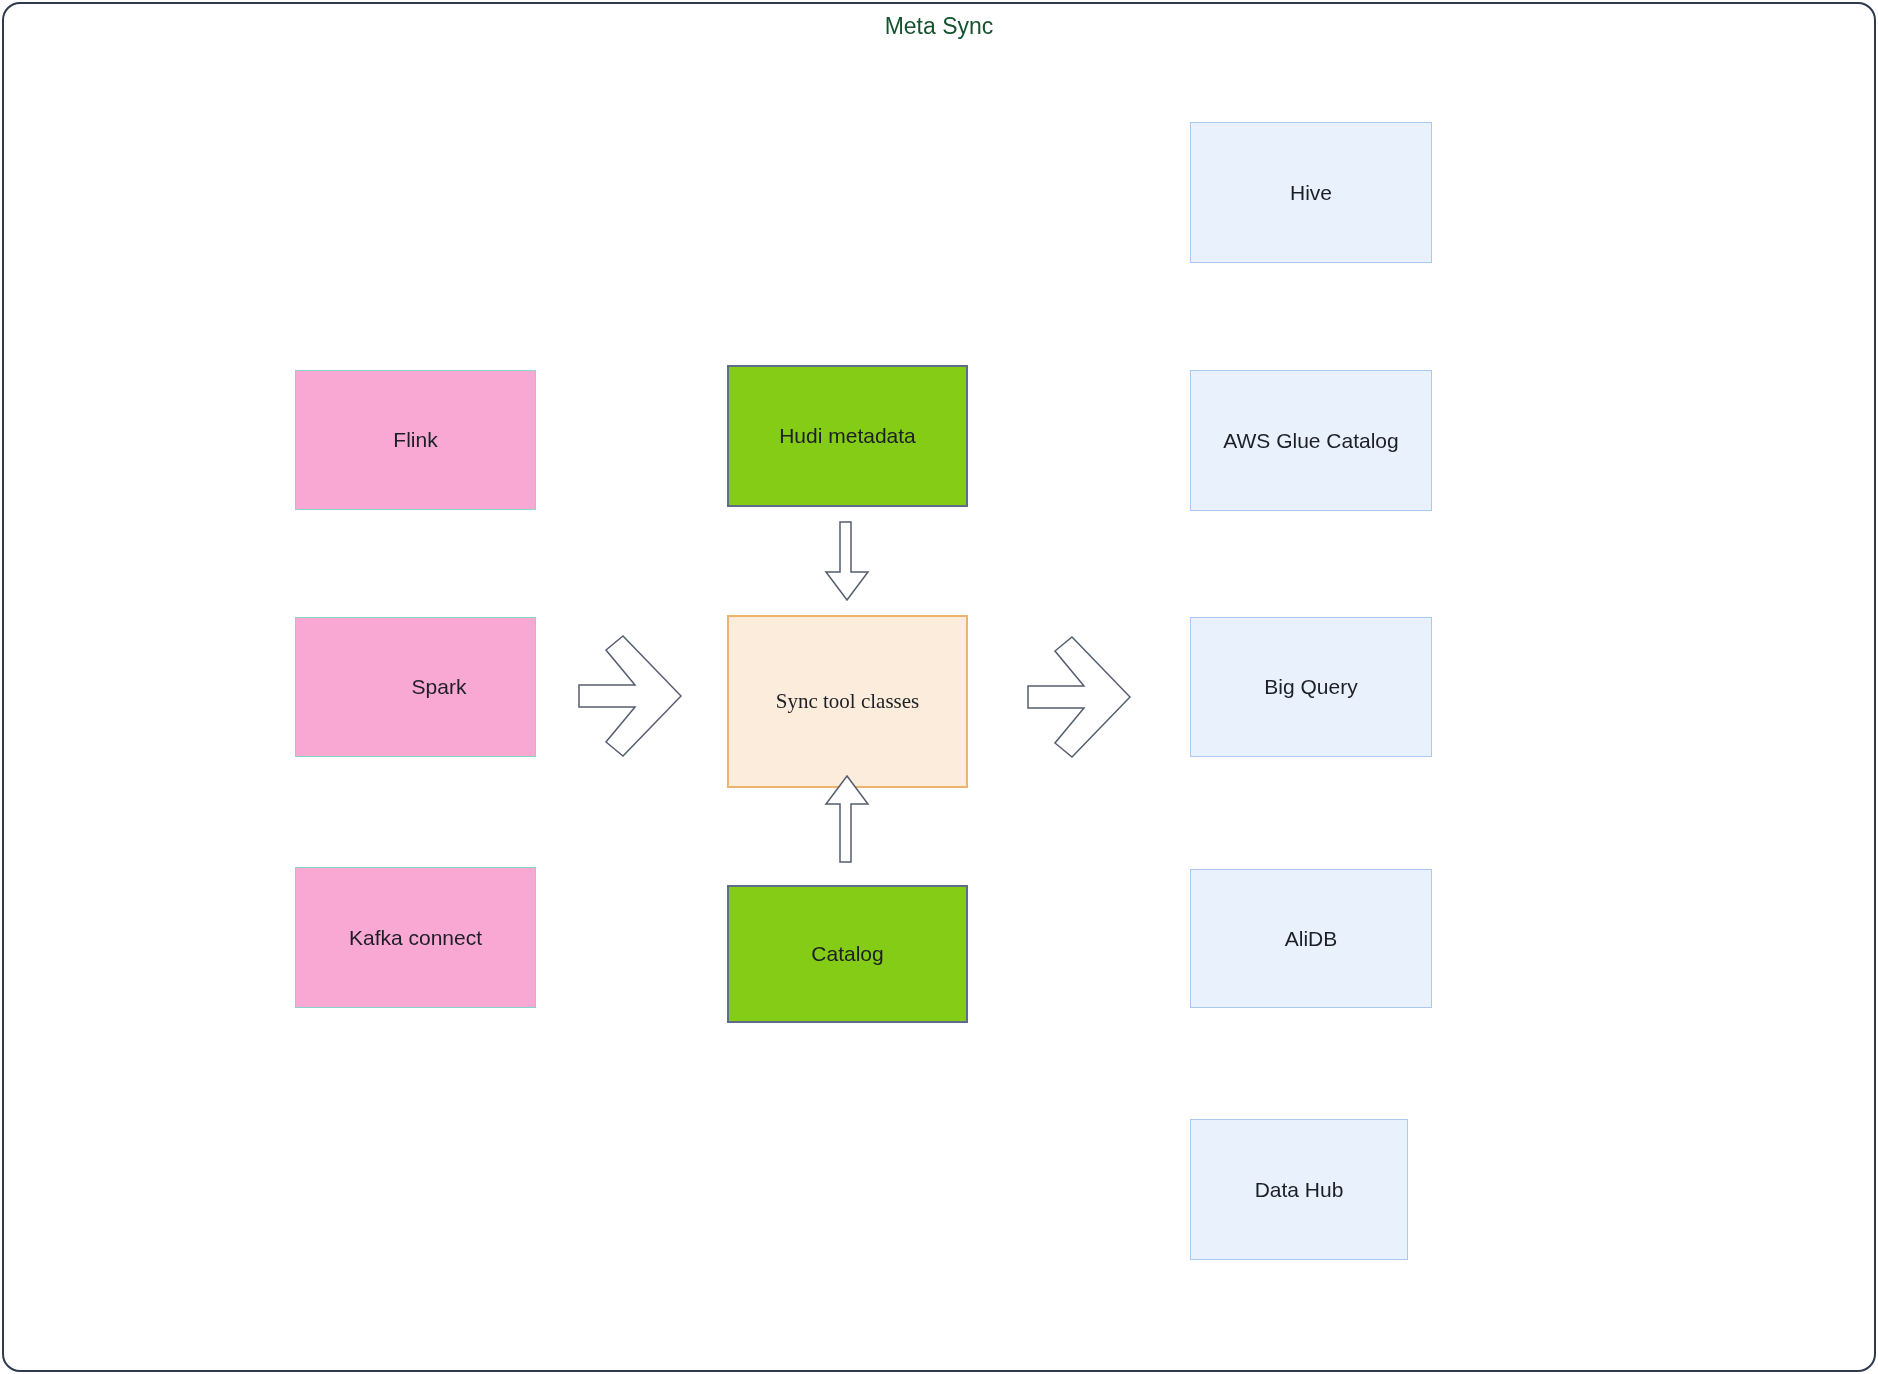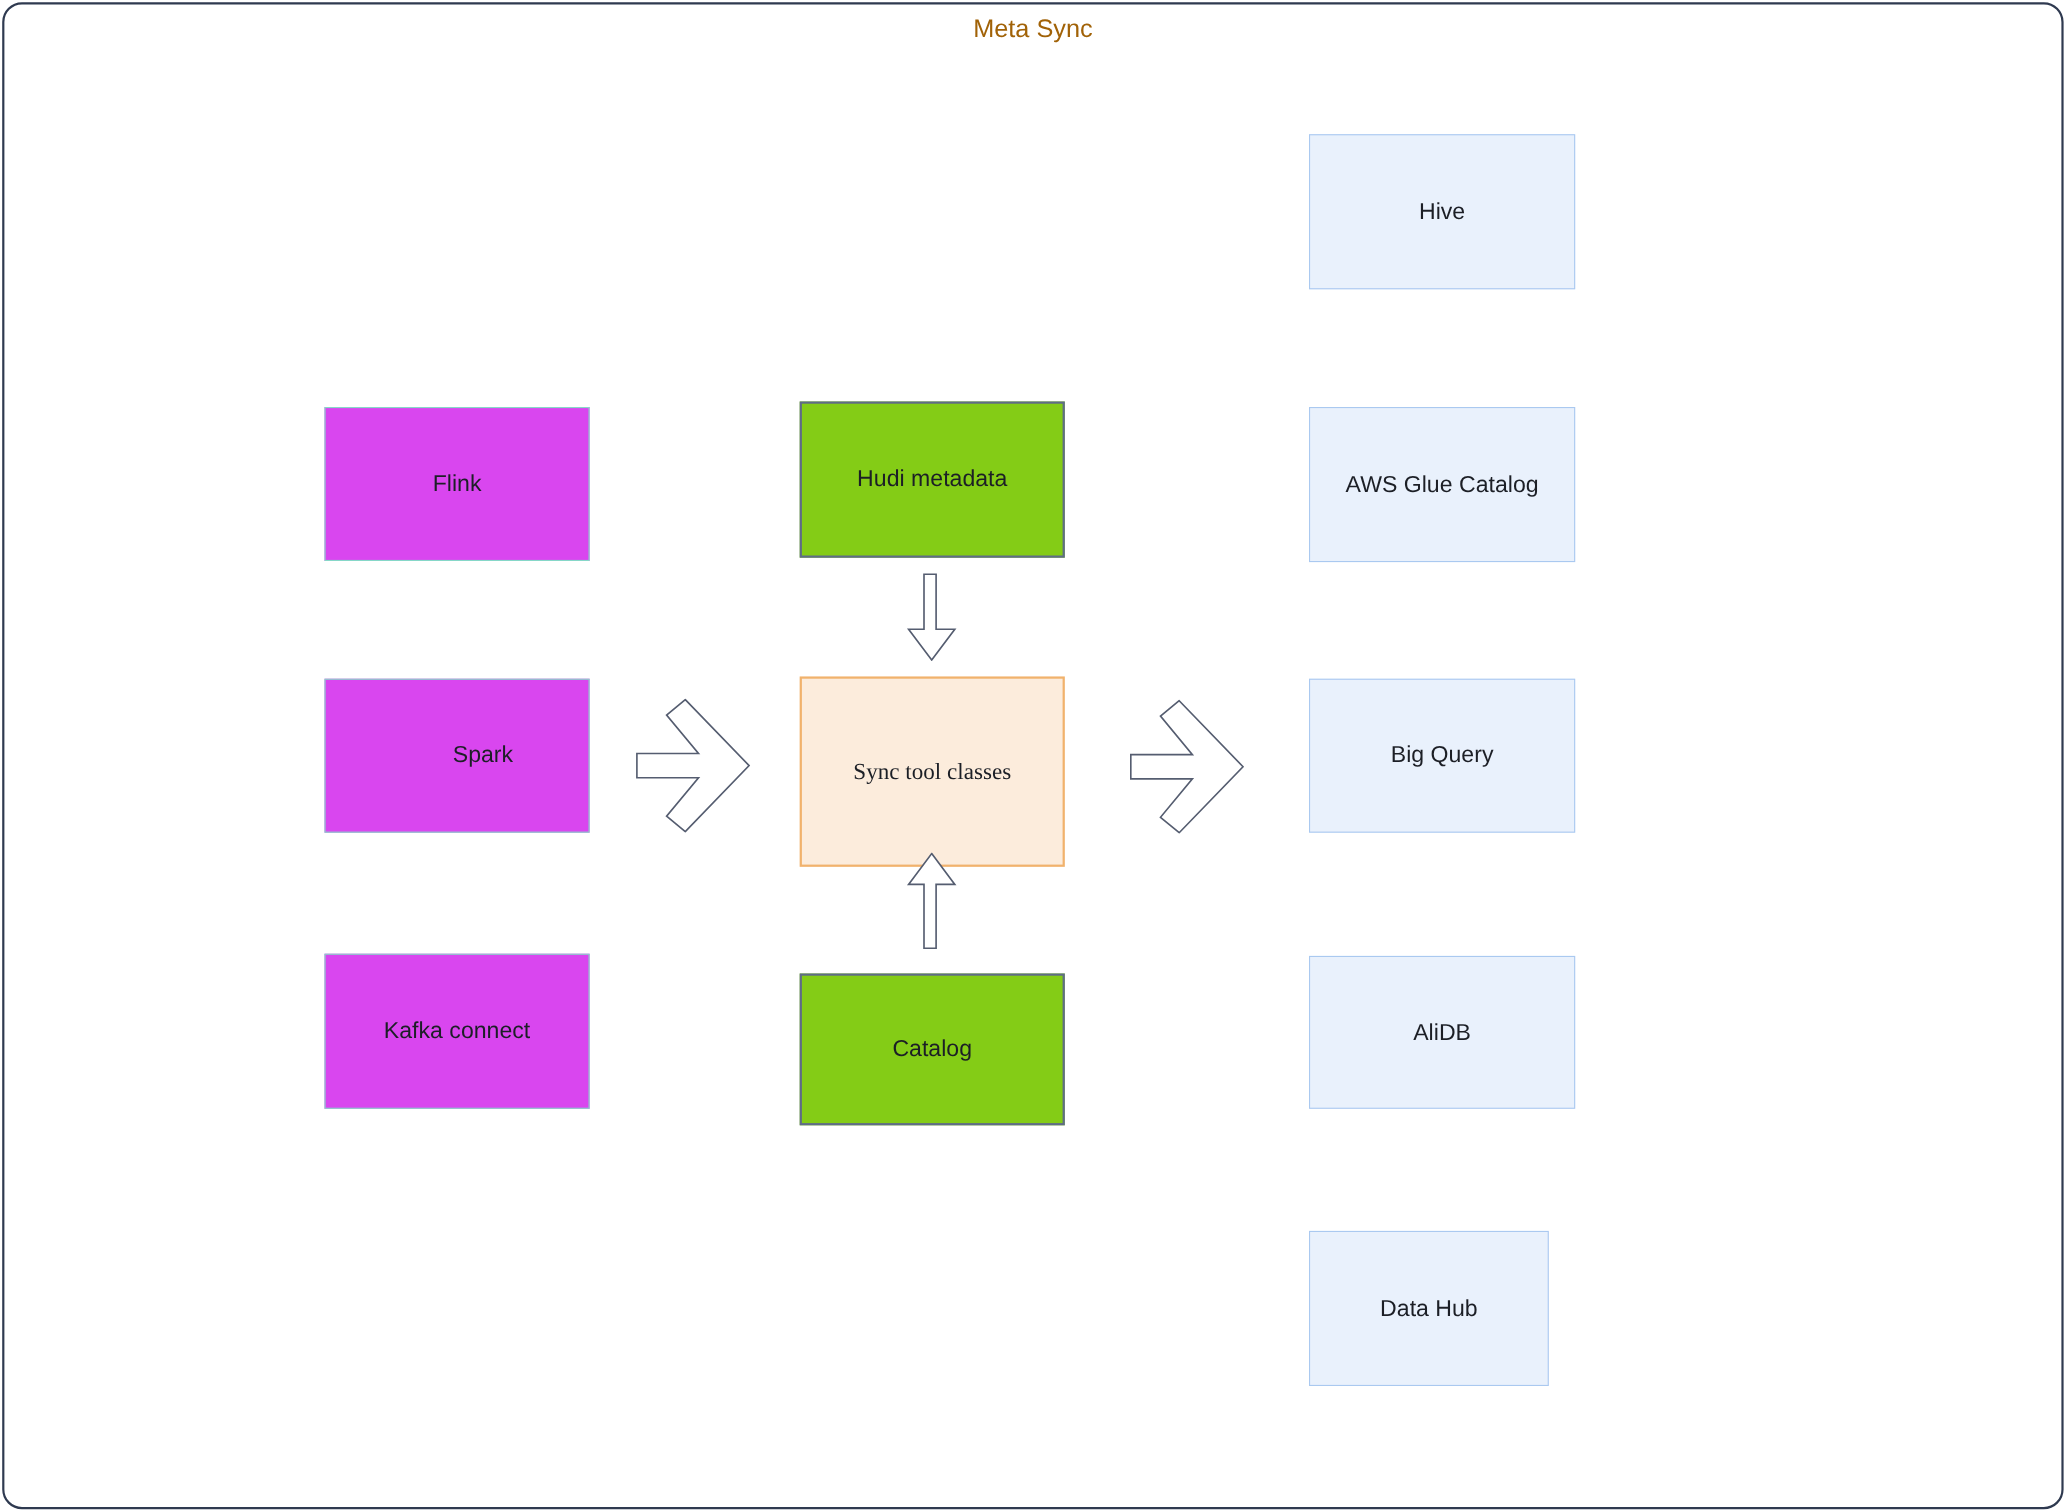--- a/index.html
+++ b/index.html
@@ -25,34 +25,34 @@
     border-radius: 18px;
     pointer-events: none;
   }
   .title {
     position: absolute;
     left: 0;
     top: 13px;
     width: 100%;
     text-align: center;
     font-size: 23px;
-    color: #a16207;
+    color: #14532d;
   }
   .node {
     position: absolute;
     display: flex;
     align-items: center;
     justify-content: center;
     font-size: 21px;
     color: #1c1f26;
     text-align: center;
     box-sizing: border-box;
   }
   .node.source {
-    background: #d946ef;
+    background: #f9a8d4;
     border: 1.5px solid #86d7c8;
   }
   .node.target {
     background: #e9f1fc;
     border: 1.5px solid #aac9f0;
   }
   .node.hub {
     background: #fcecdc;
     border: 2px solid #f1b26c;
   }

